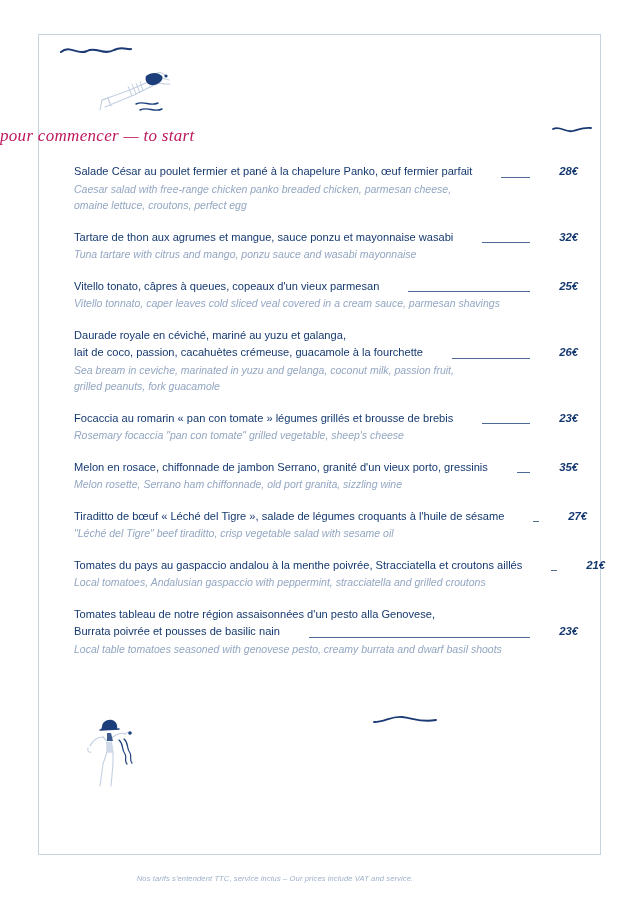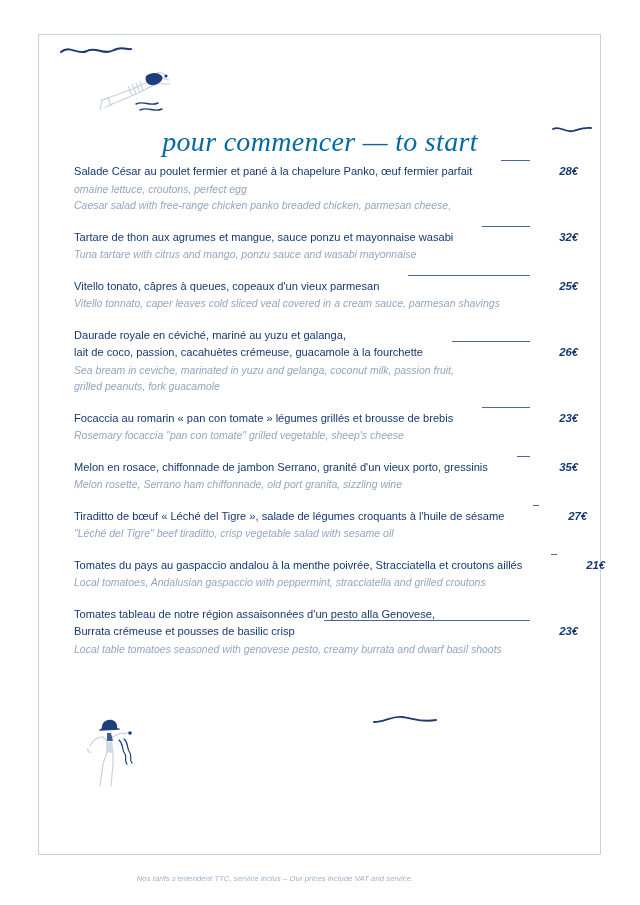--- a/index.html
+++ b/index.html
@@ -39,44 +39,43 @@
   
   .illus-top { position: absolute; left: 96px; top: 62px; }
   .illus-bottom { position: absolute; left: 83px; top: 716px; }
 
   
   .menu-title {
     position: absolute;
     left: 0;
     top: 126px;
     width: 640px;
-    text-align: center;
     font-family: "Liberation Serif", "DejaVu Serif", serif;
     font-style: italic;
-    font-size: 28px;
+    font-size: 17px;
     letter-spacing: 0.3px;
-    color: #0369a1;
+    color: #be185d;
   }
 
   
   .menu-list {
     position: absolute;
     left: 74px;
     top: 163px;
     width: 504px;
   }
   .menu-item {
     margin-bottom: 15px;
   }
   .fr-lines {
     position: relative;
   }
   .fr-line {
     display: flex;
-    align-items: flex-start;
+    align-items: flex-end;
     color: #15396f;
     font-size: 11.1px;
     line-height: 17.5px;
     white-space: nowrap;
     gap: 28px;
   }
   .fr-text {
     flex: 0 0 auto;
   }
   .leader {
@@ -195,22 +194,22 @@
 <div class="menu-list">
 
   <div class="menu-item">
     <div class="fr-lines">
       <div class="fr-line">
         <span class="fr-text">Salade César au poulet fermier et pané à la chapelure Panko, œuf fermier parfait</span>
         <span class="leader"></span>
         <span class="price">28€</span>
       </div>
     </div>
+    <div class="en-line">Caesar salad with free-range chicken panko breaded chicken, parmesan cheese,</div>
     <div class="en-line">omaine lettuce, croutons, perfect egg</div>
-    <div class="en-line">Caesar salad with free-range chicken panko breaded chicken, parmesan cheese,</div>
   </div>
 
   <div class="menu-item">
     <div class="fr-lines">
       <div class="fr-line">
         <span class="fr-text">Tartare de thon aux agrumes et mangue, sauce ponzu et mayonnaise wasabi</span>
         <span class="leader"></span>
         <span class="price">32€</span>
       </div>
     </div>
@@ -288,21 +287,21 @@
     <div class="en-line">Local tomatoes, Andalusian gaspaccio with peppermint, stracciatella and grilled croutons</div>
   </div>
 
   <div class="menu-item">
     <div class="fr-lines">
       <div class="fr-line">
         <span class="fr-text">Tomates tableau de notre région assaisonnées d'un pesto alla Genovese,</span>
         <span class="leader hidden"></span>
       </div>
       <div class="fr-line">
-        <span class="fr-text">Burrata crémeuse et pousses de basilic crisp</span>
+        <span class="fr-text">Burrata poivrée et pousses de basilic nain</span>
         <span class="leader"></span>
         <span class="price">23€</span>
       </div>
     </div>
     <div class="en-line">Local table tomatoes seasoned with genovese pesto, creamy burrata and dwarf basil shoots</div>
   </div>
 
 </div>
 
 <div class="footer-note">Nos tarifs s'entendent TTC, service inclus – Our prices include VAT and service.</div>

